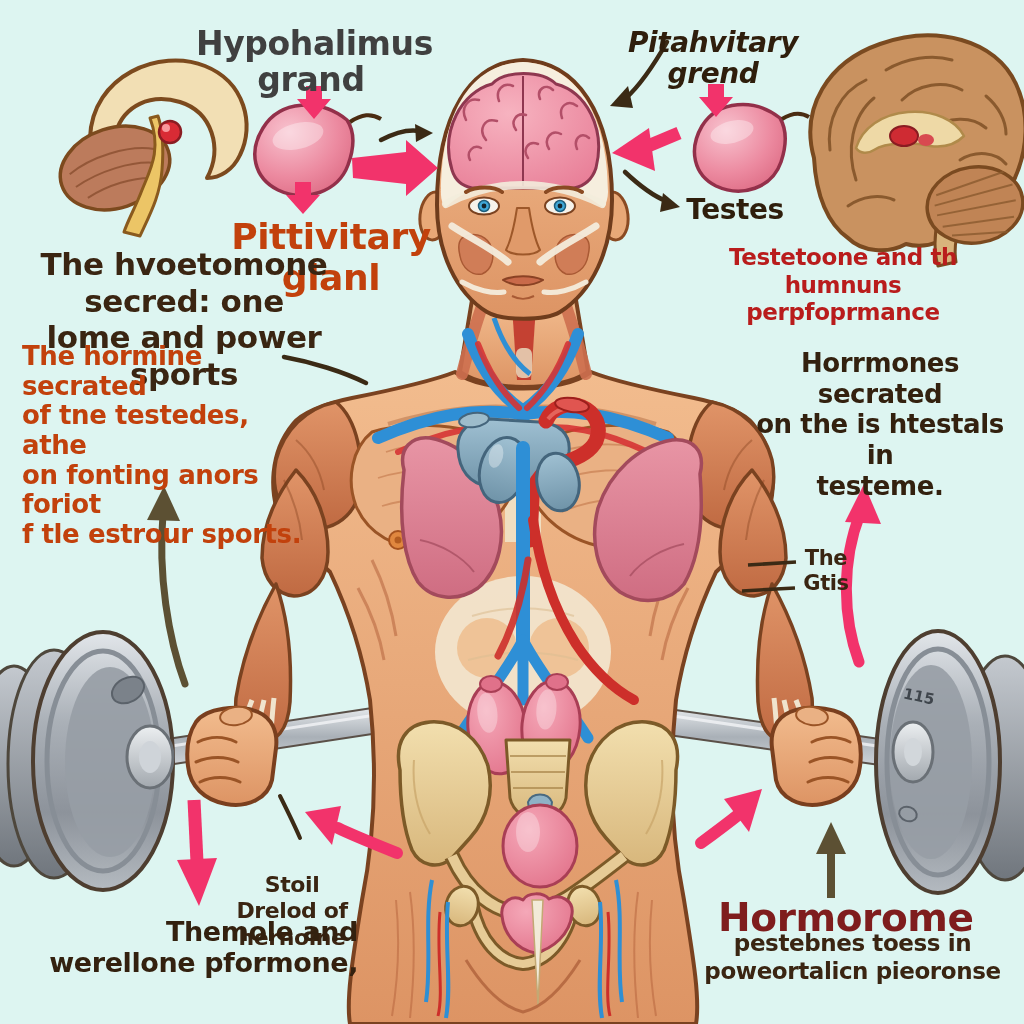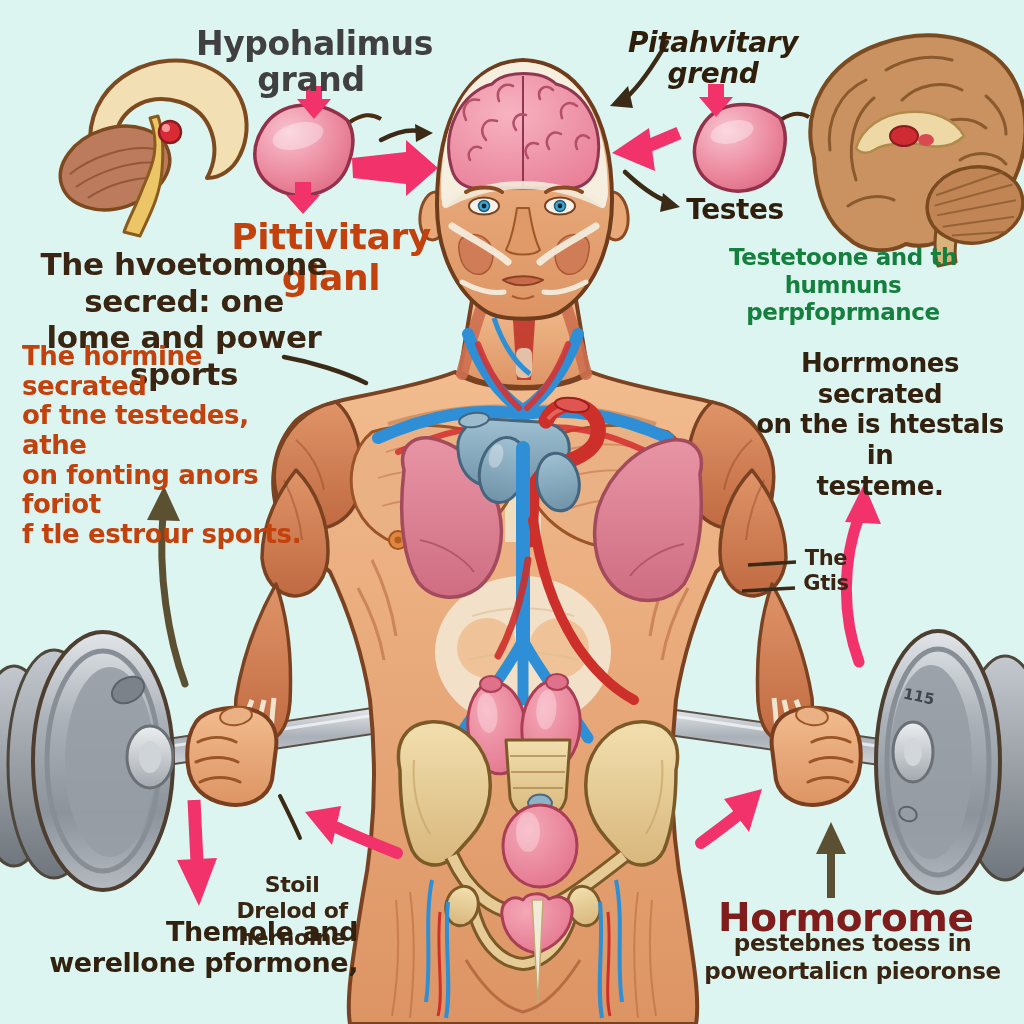--- a/index.html
+++ b/index.html
@@ -354,21 +354,21 @@
 <div class="lbl t-center w800" style="left:206px;top:216px;width:250px;font-size:36px;color:#c2410c;">Pittivitary glanl</div>
 
 <div class="lbl t-center w700" style="left:34px;top:246px;width:300px;font-size:31px;line-height:1.18;color:#3a2512;">The hvoetomone secred: one
 lome and power sports</div>
 
 <div class="lbl t-center w800" style="left:618px;top:28px;width:190px;font-size:28px;line-height:1.1;color:#2f1e0c;font-style:italic;">Pitahvitary
 grend</div>
 
 <div class="lbl t-center w800" style="left:660px;top:194px;width:150px;font-size:28px;color:#2f1e0c;">Testes</div>
 
-<div class="lbl t-center w700" style="left:688px;top:244px;width:310px;font-size:23px;line-height:1.2;color:#15803d;">Testetoone and th
+<div class="lbl t-center w700" style="left:688px;top:244px;width:310px;font-size:23px;line-height:1.2;color:#b91c1c;">Testetoone and th
 humnuns perpfoprmance</div>
 
 <div class="lbl t-left w800" style="left:22px;top:342px;width:290px;font-size:26px;line-height:1.14;color:#c2410c;">The hormine secrated
 of tne testedes, athe
 on fonting  anors foriot
 f tle estrour sports.</div>
 
 <div class="lbl t-center w800" style="left:740px;top:348px;width:280px;font-size:26px;line-height:1.18;color:#33210f;">Horrmones secrated
 on the is htestals in
 testeme.</div>

